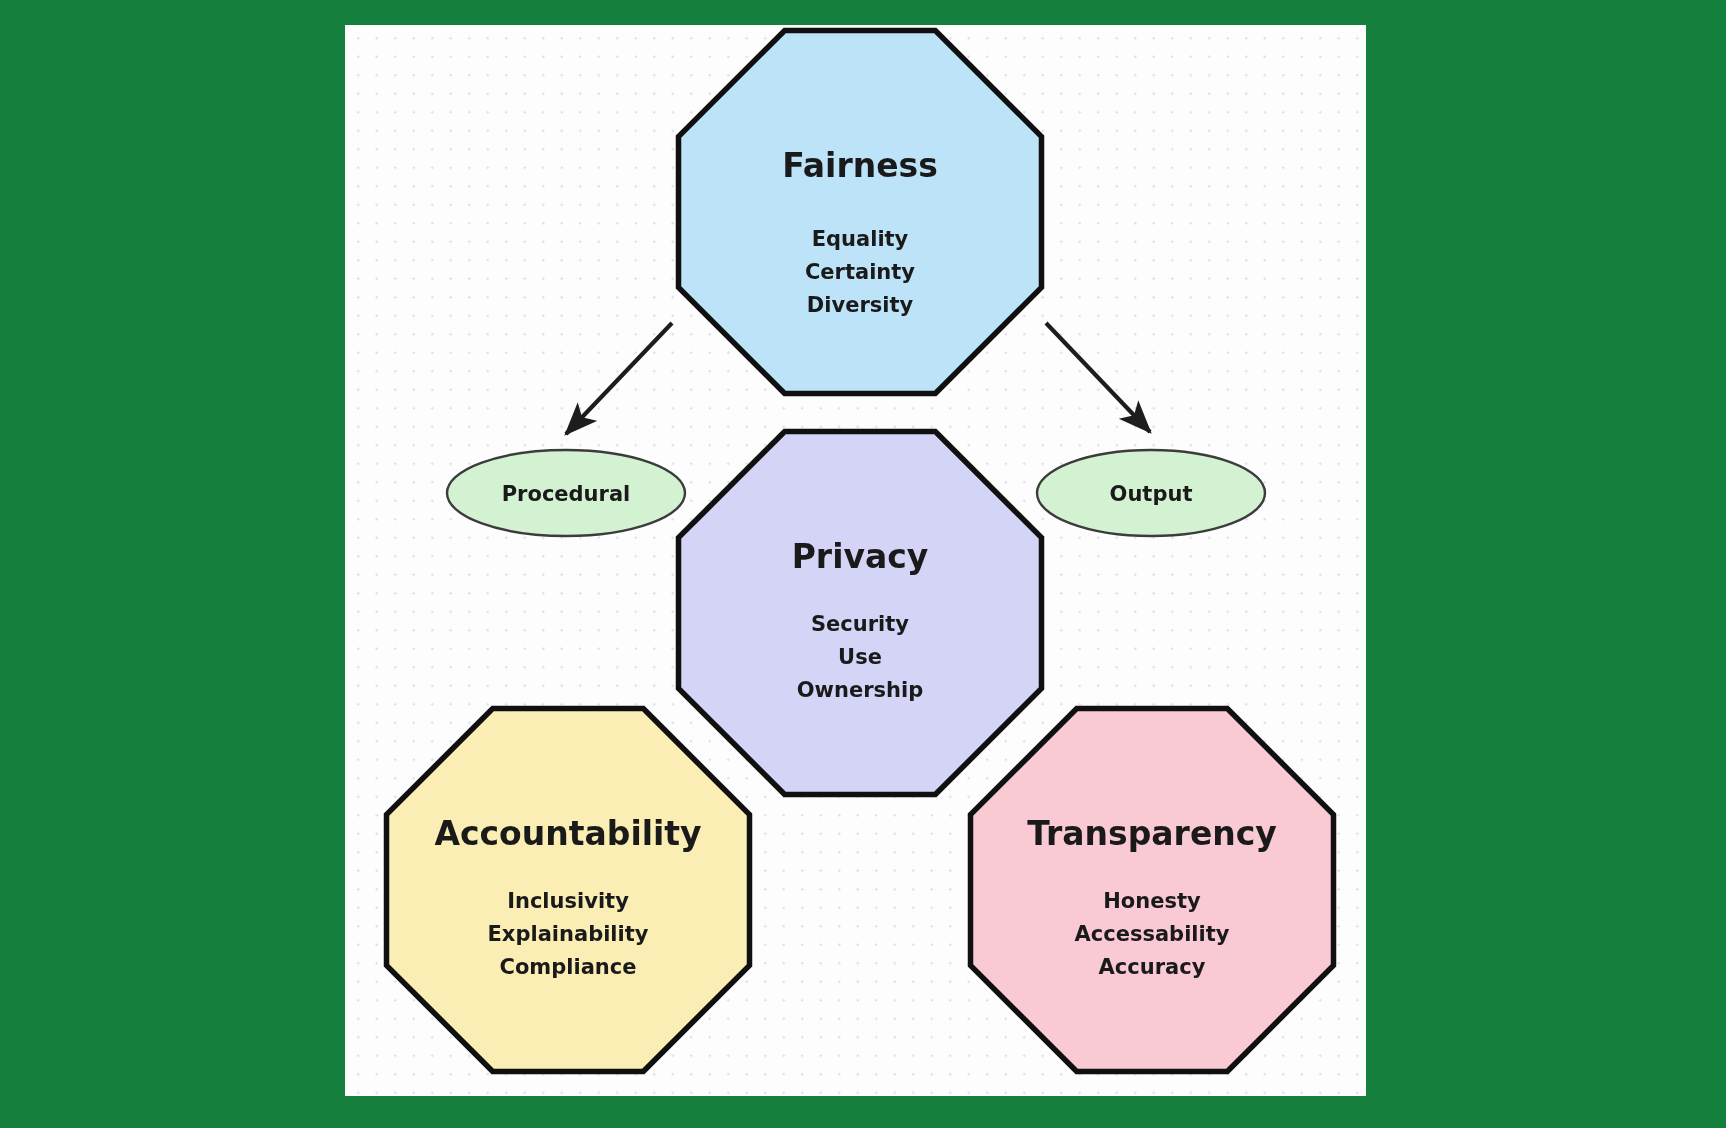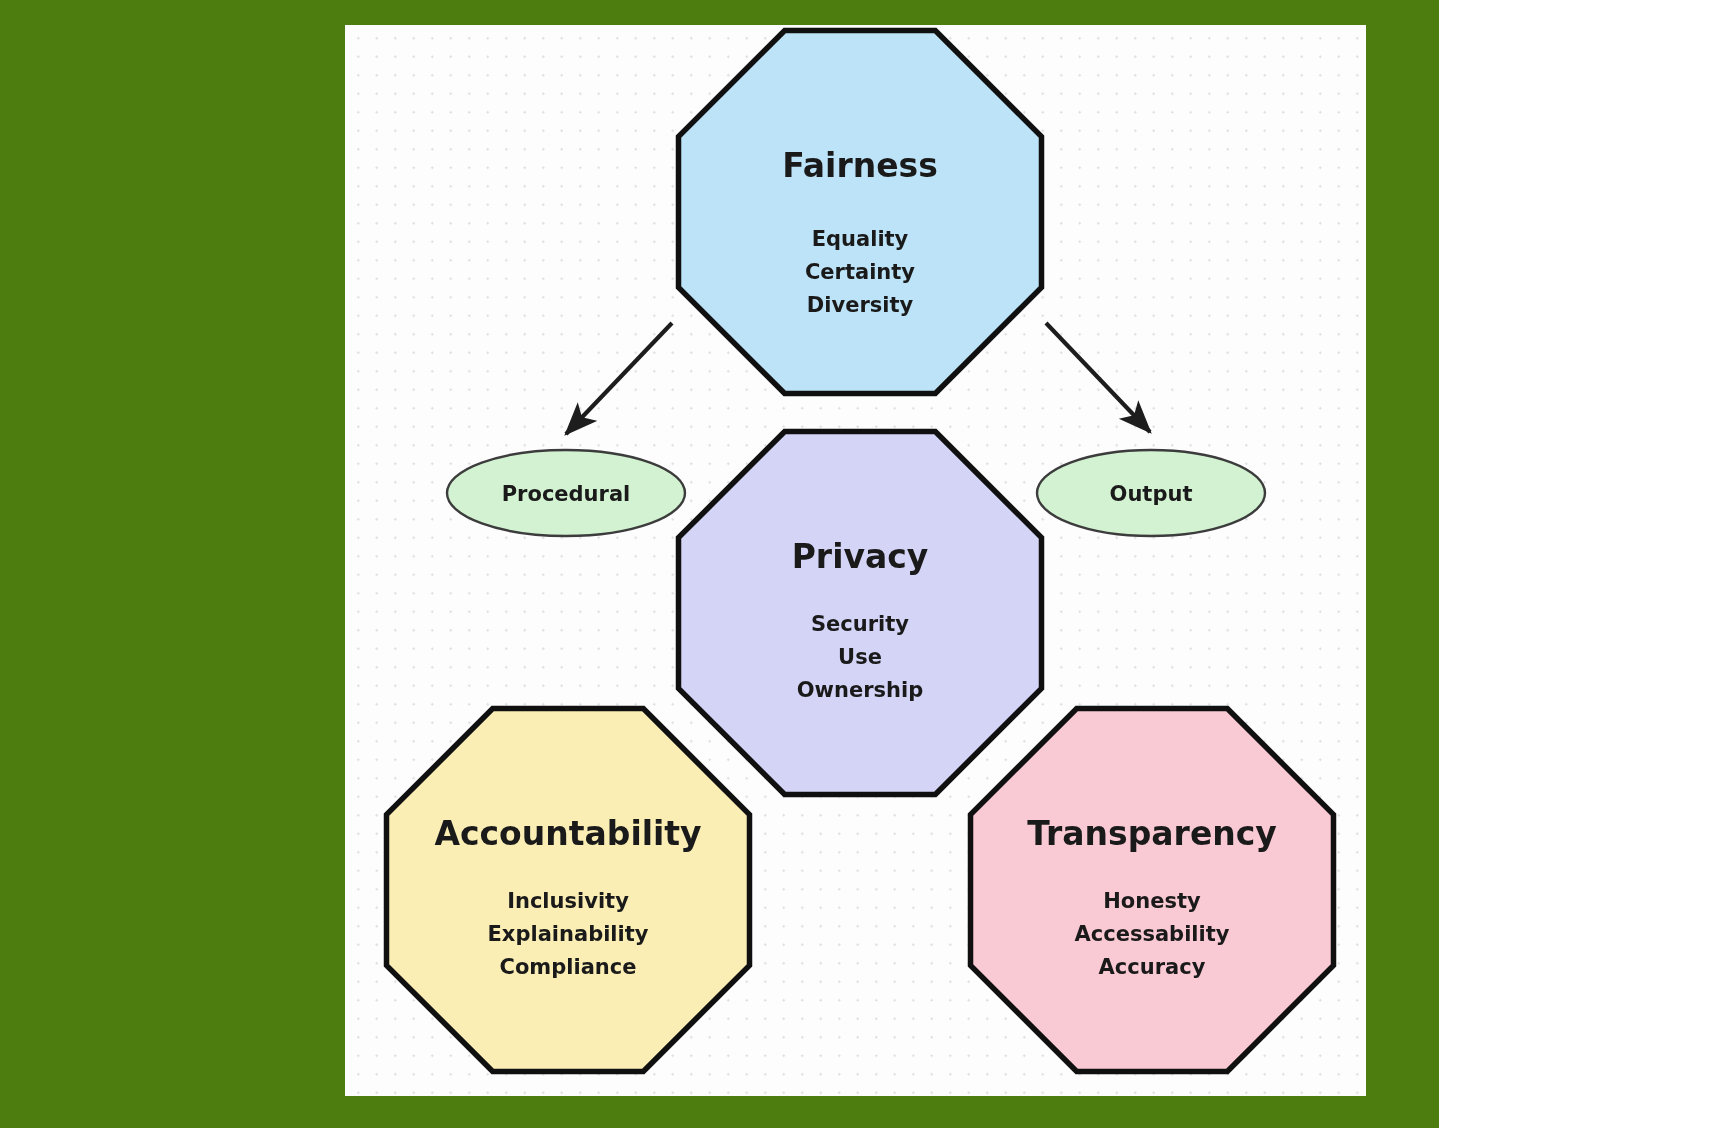--- a/index.html
+++ b/index.html
@@ -9,23 +9,23 @@
     background: #ffffff;
   }
   body {
     width: 1726px;
     height: 1128px;
     overflow: hidden;
     font-family: "DejaVu Sans", "Liberation Sans", sans-serif;
   }
   #canvas-root {
     position: relative;
-    width: 1439px;
+    width: 1726px;
     height: 1128px;
-    background: #4d7c0f;
+    background: #15803d;
   }
   #dot-grid {
     position: absolute;
     left: 345px;
     top: 25px;
     width: 1021px;
     height: 1071px;
     background-color: #fdfdfd;
     background-image: radial-gradient(#dcdfe4 1.15px, transparent 1.2px);
     background-size: 18.5px 18.5px;

